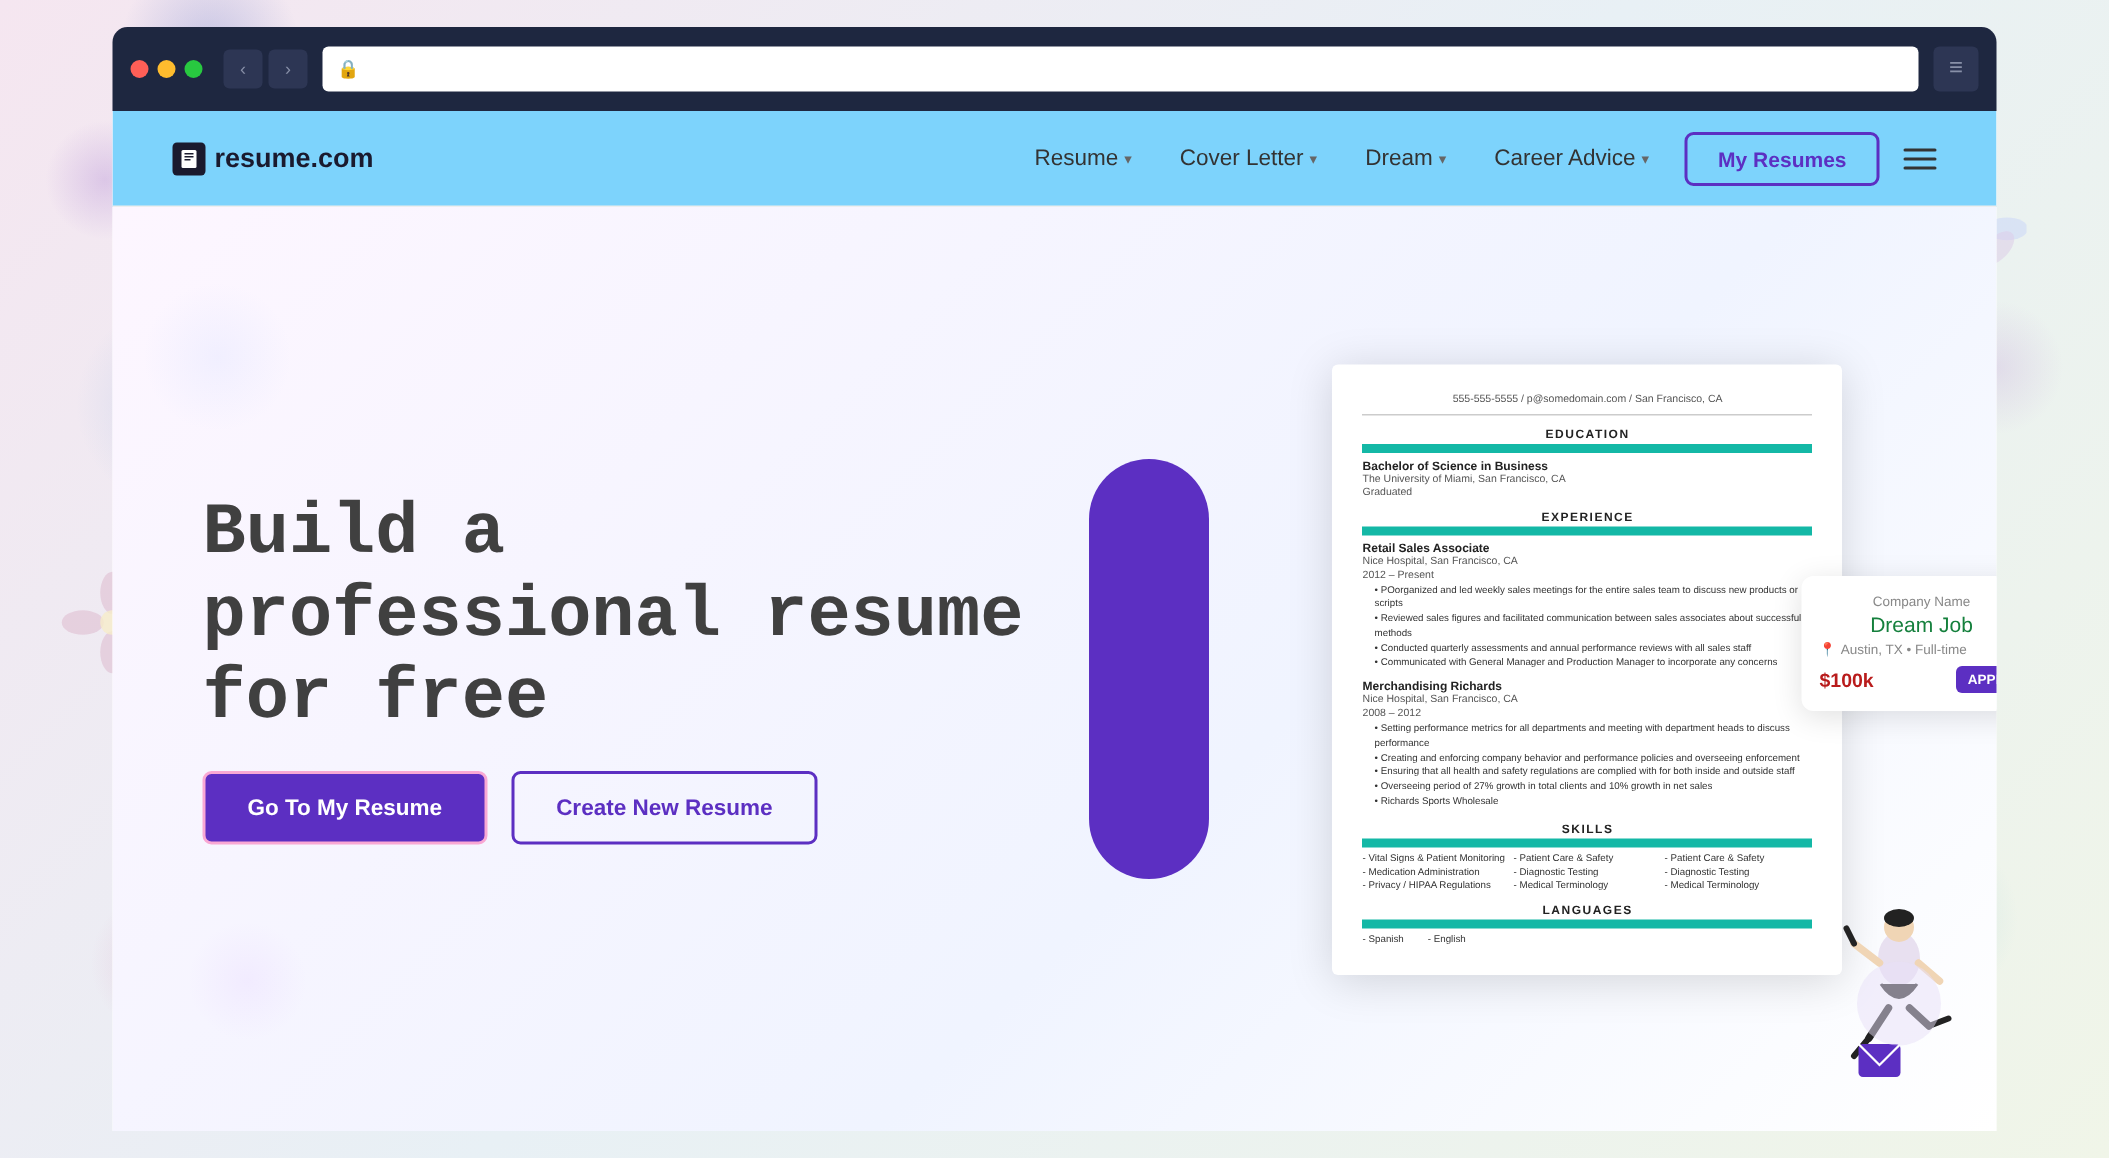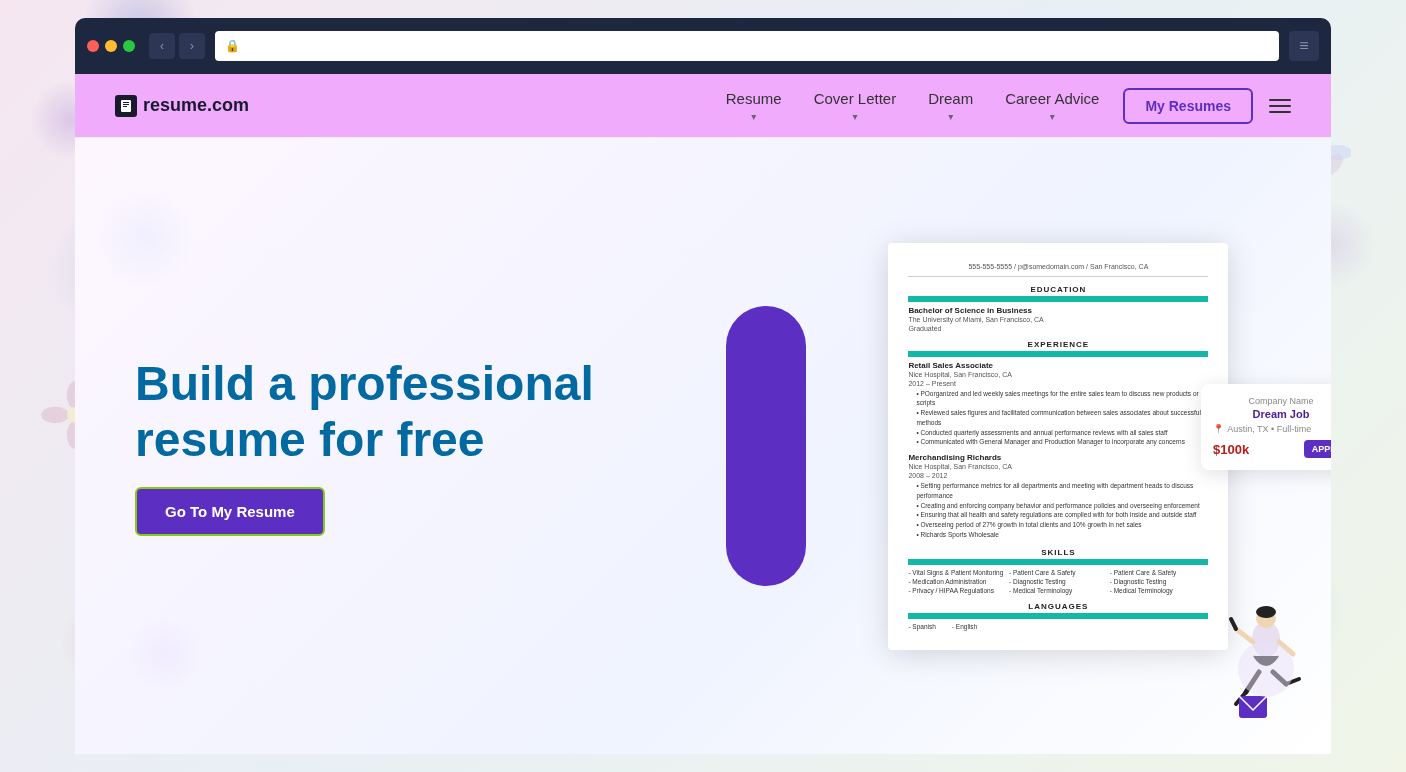--- a/index.html
+++ b/index.html
@@ -95,21 +95,21 @@
       bottom: 18px;
       background: #fff;
       overflow: hidden;
       z-index: 5;
     }
 
     
     .site-nav {
       position: relative;
       z-index: 20;
-      background: #f0abfc;
+      background: #7dd3fc;
       height: 64px;
       display: flex;
       align-items: center;
       padding: 0 40px;
       border-bottom: 1px solid #eee;
     }
 
     .logo {
       display: flex;
       align-items: center;
@@ -137,21 +137,20 @@
     }
 
     .nav-link {
       padding: 6px 12px;
       font-size: 15px;
       color: #333;
       cursor: pointer;
       display: flex;
       align-items: center;
       gap: 4px;
-      flex-direction: column;
     }
     .nav-link .chevron {
       font-size: 10px;
       color: #666;
     }
 
     .my-resumes-btn {
       padding: 8px 20px;
       border: 2px solid #5c2fc2;
       color: #5c2fc2;
@@ -198,43 +197,44 @@
       flex: 0 0 55%;
       display: flex;
       flex-direction: column;
       justify-content: center;
       padding: 40px 60px;
     }
 
     .hero-title {
       font-size: 48px;
       font-weight: 800;
-      color: #0369a1;
+      color: #404040;
       line-height: 1.15;
       margin-bottom: 20px;
+      font-family: Liberation Mono, monospace;
     }
 
     .hero-subtitle {
       font-size: 16px;
       color: #444;
       line-height: 1.6;
       margin-bottom: 36px;
       max-width: 420px;
     }
 
     .hero-btns {
       display: flex;
       gap: 16px;
     }
 
     .btn-primary {
       padding: 14px 28px;
       background: #5c2fc2;
       color: #fff;
-      border: 2px solid #84cc16;
+      border: 2px solid #f9a8d4;
       border-radius: 6px;
       font-size: 15px;
       font-weight: 600;
       cursor: pointer;
     }
 
     .btn-secondary {
       padding: 14px 28px;
       background: transparent;
       color: #5c2fc2;
@@ -347,23 +347,23 @@
       padding: 12px;
       z-index: 6;
       text-align: center;
     }
     .job-company {
       font-size: 9px;
       color: #888;
       margin-bottom: 2px;
     }
     .job-title-big {
-      font-size: 11px;
-      font-weight: 700;
-      color: #4c1d95;
+      font-size: 14px;
+      font-weight: 400;
+      color: #15803d;
       margin-bottom: 4px;
     }
     .job-location {
       font-size: 9px;
       color: #888;
       display: flex;
       align-items: center;
       gap: 3px;
       margin-bottom: 6px;
     }
@@ -526,20 +526,21 @@
     <div class="site-bg">
 
       <div style="position:absolute;top:50px;left:20px;width:100px;height:100px;background:radial-gradient(circle,rgba(150,180,255,0.1) 0%,transparent 70%);border-radius:50%;"></div>
       <div style="position:absolute;bottom:60px;left:50px;width:80px;height:80px;background:radial-gradient(circle,rgba(200,150,255,0.1) 0%,transparent 70%);border-radius:50%;"></div>
     </div>
 
     <div class="hero-left">
       <h1 class="hero-title">Build a professional resume for free</h1>
       <div class="hero-btns">
         <button class="btn-primary">Go To My Resume</button>
+        <button class="btn-secondary">Create New Resume</button>
       </div>
     </div>
 
     <div class="hero-right">
 
       <div class="purple-shape"></div>
 
       <div class="resume-card">
         <div class="resume-contact">555-555-5555 / p@somedomain.com / San Francisco, CA</div>
 

